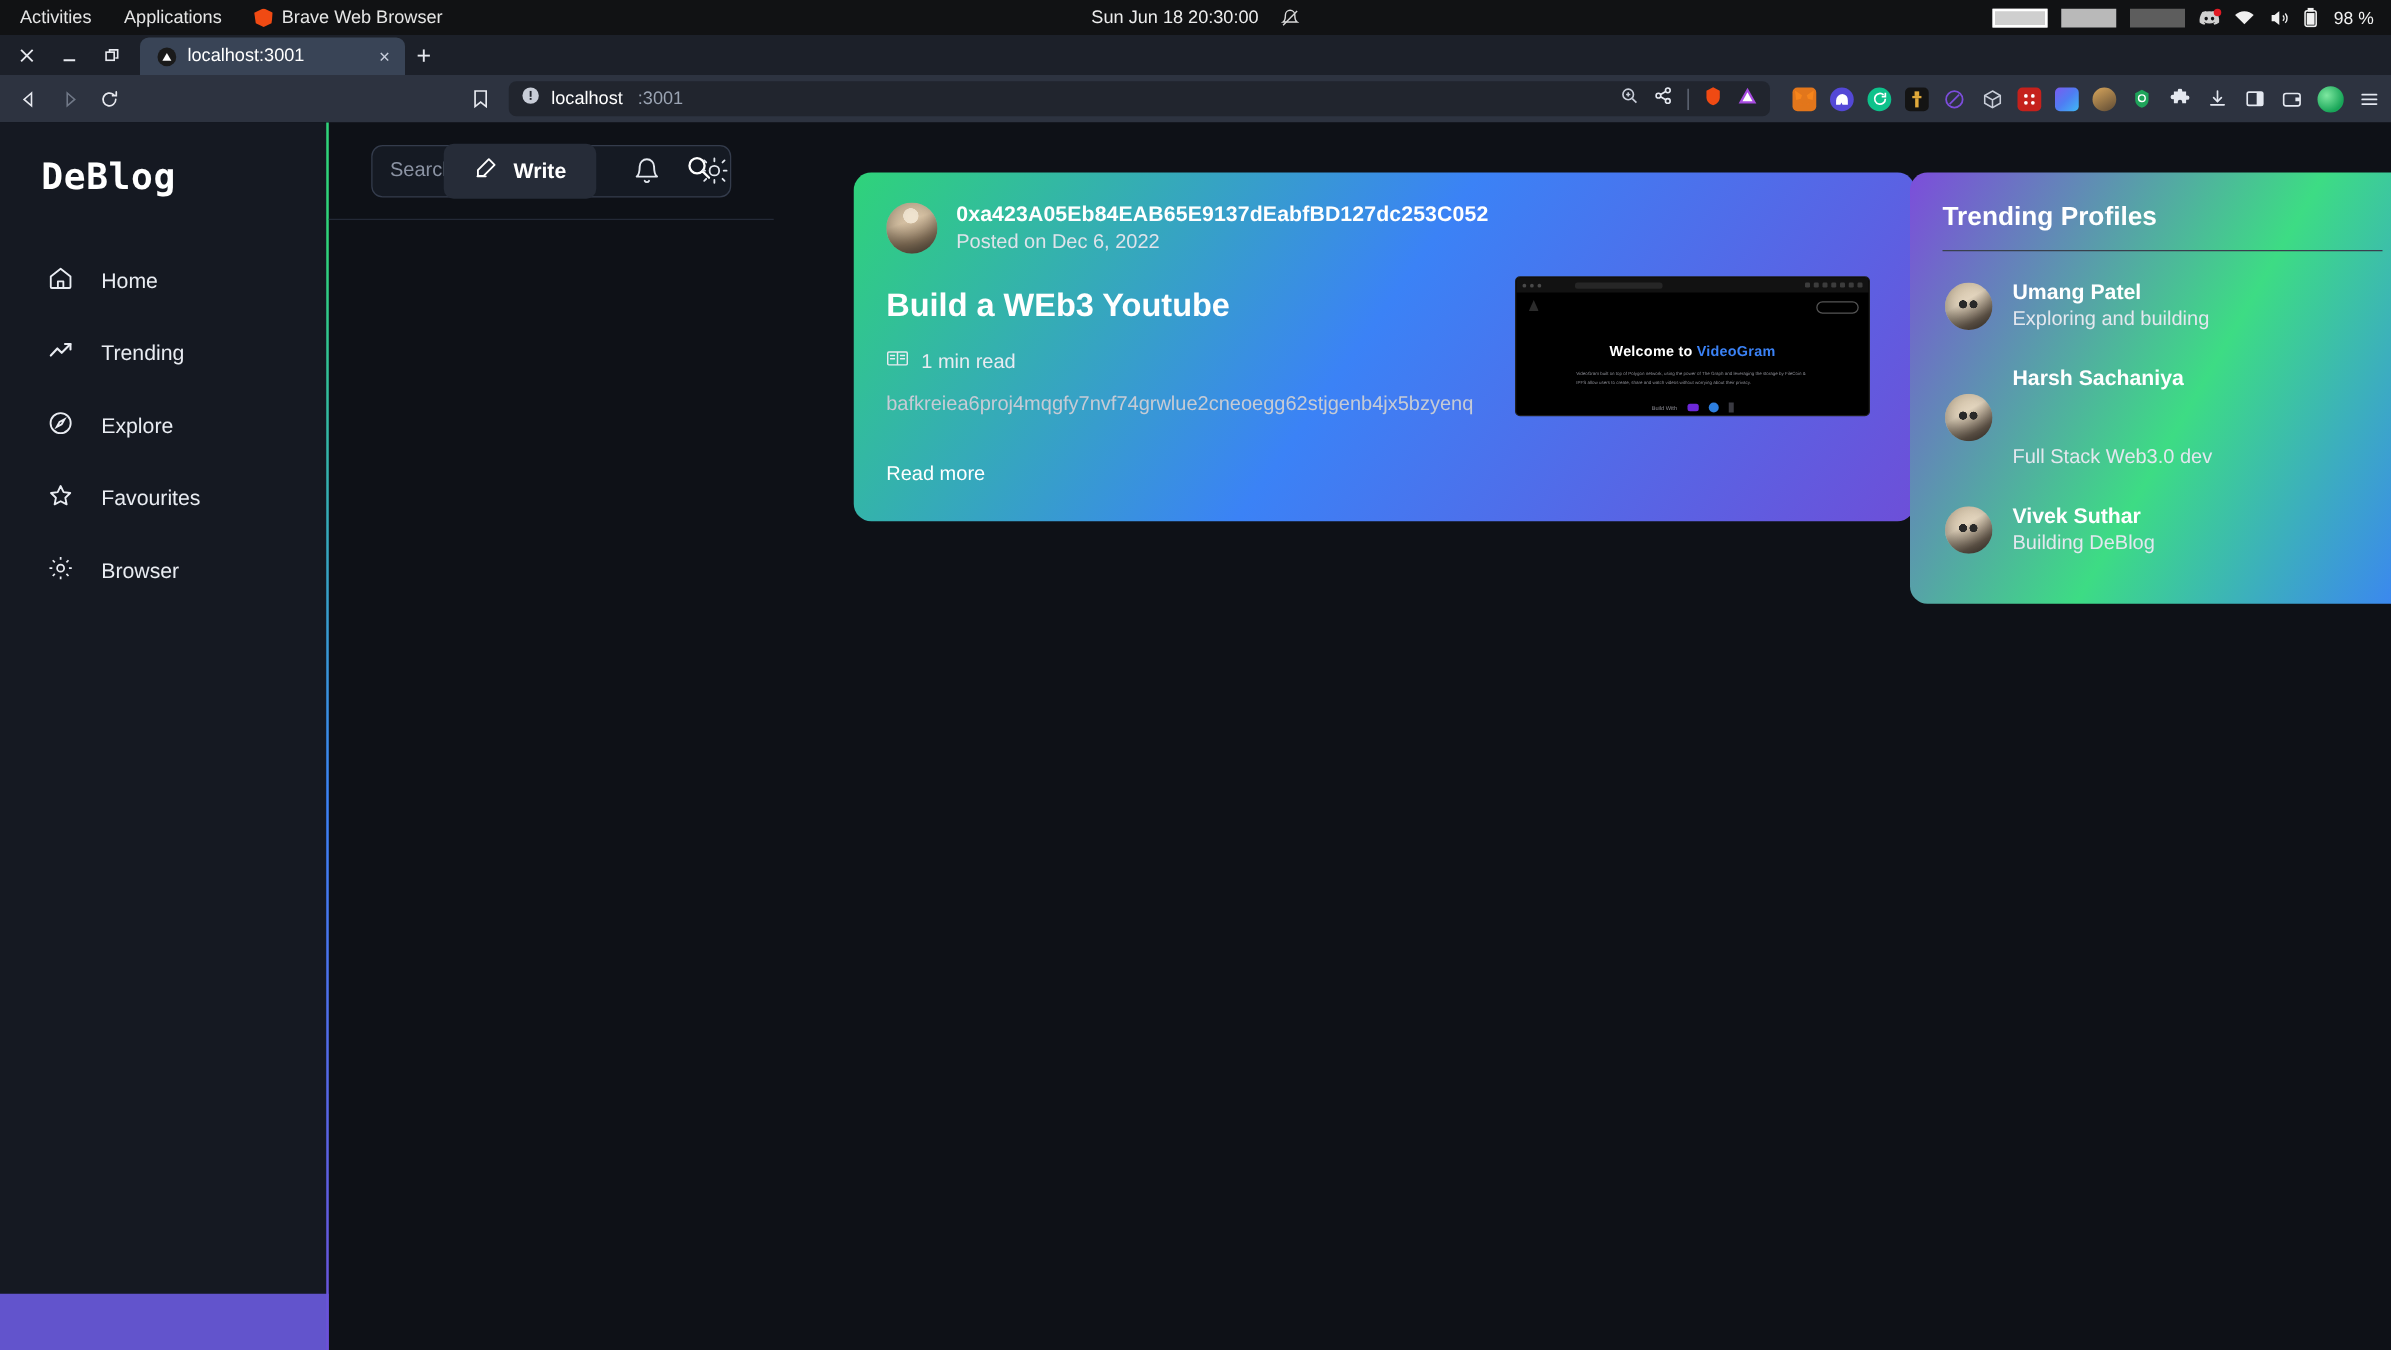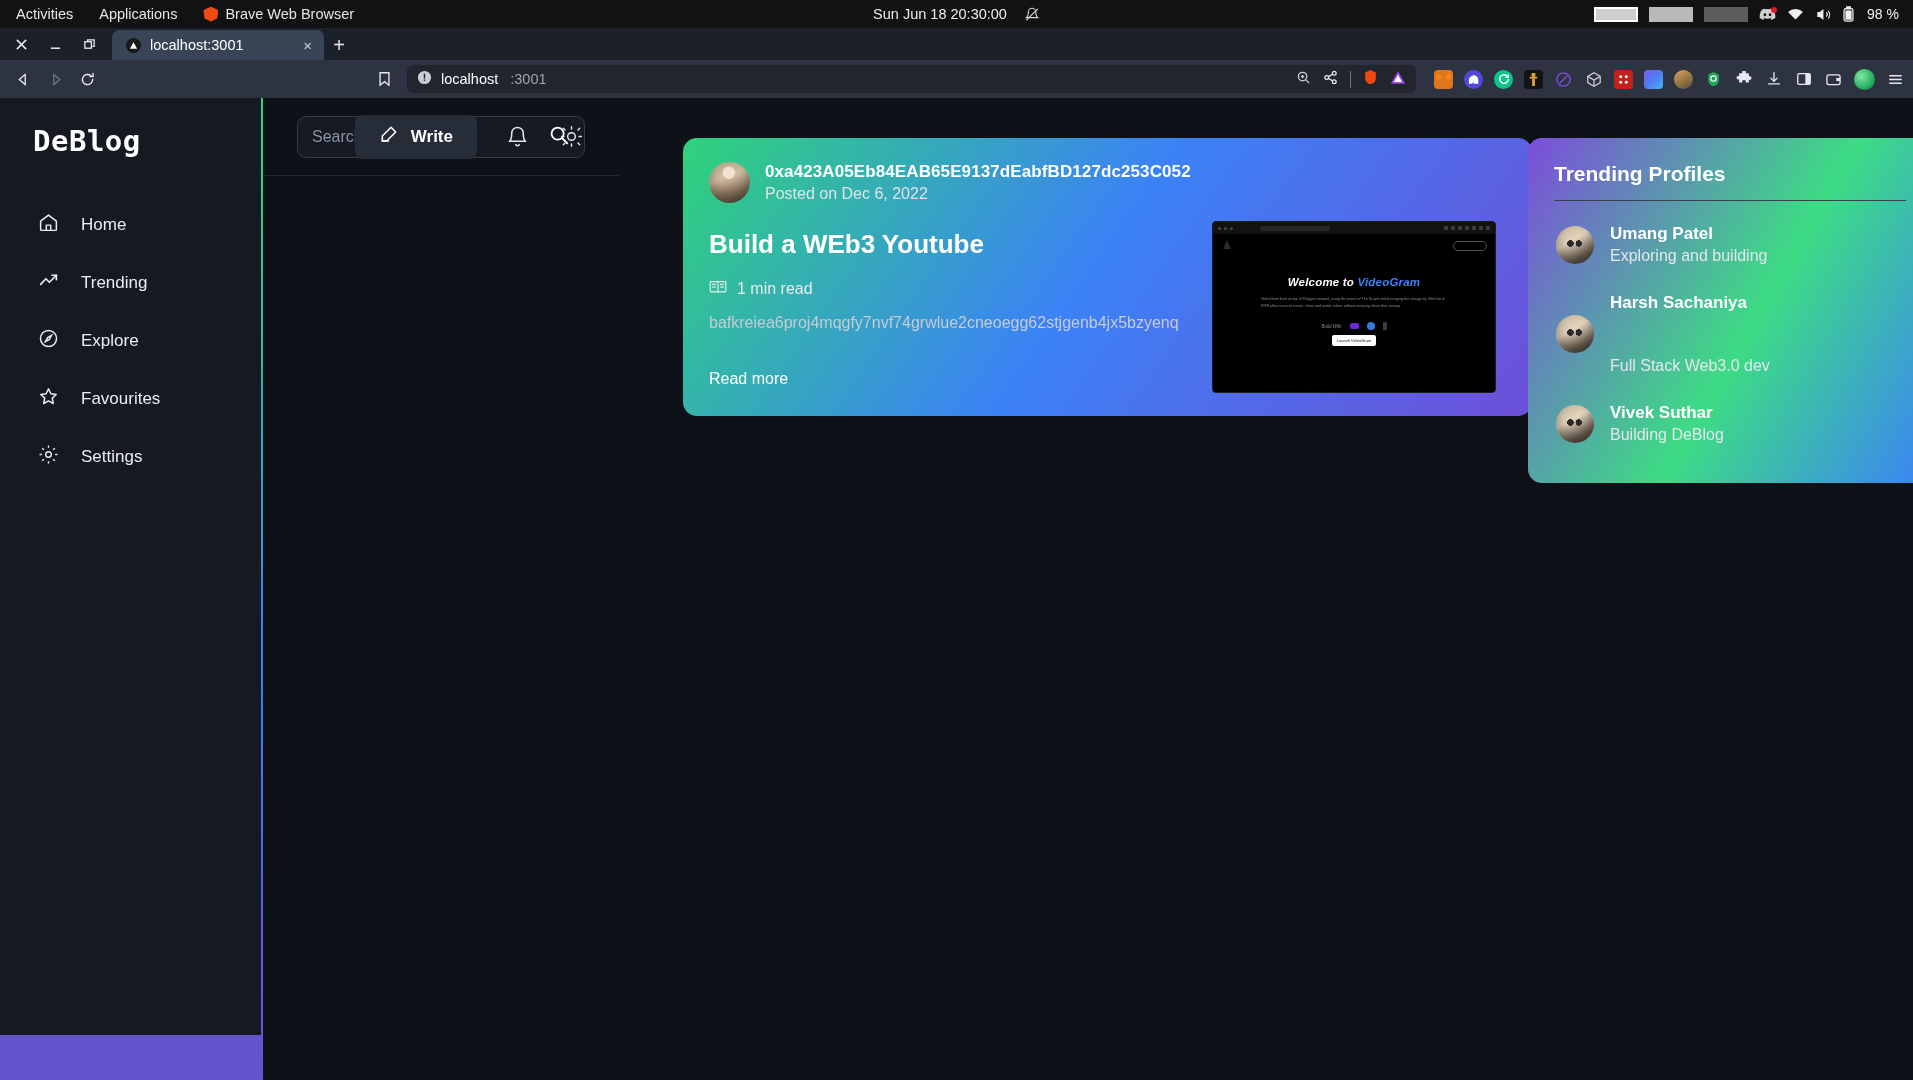--- a/index.html
+++ b/index.html
@@ -171,24 +171,23 @@
   .post-date { font-size: 16px; color: #dfe3ea; margin-top: 3px; }
   .post-body { display: flex; position: relative; }
   .post-left { flex: 1; min-width: 0; }
   .post-title { font-size: 26px; font-weight: bold; color: #ffffff; margin: 26px 0 0 0; }
   .read-meta { display: flex; align-items: center; gap: 10px; margin-top: 19px; color: #e8ebf1; font-size: 16px; }
   .post-cid { margin-top: 15px; font-size: 16px; color: #c6cbd5; white-space: nowrap; overflow: hidden; }
   .read-more { margin-top: 38px; font-size: 16px; color: #ffffff; }
 
   .thumb {
     position: absolute; right: 10px; top: 18px;
-    width: 284px; height: 172px; border-radius: 4px;
+    width: 284px; height: 112px; border-radius: 4px;
     background: #000000; overflow: hidden;
     border: 1px solid #1d1d1d;
-    font-style: italic;
   }
   .thumb .tb-bar { height: 12px; background: #121212; display:flex; align-items:center; gap:3px; padding: 0 5px; }
   .tb-dot { width: 3px; height: 3px; border-radius: 50%; background: #4a4a4a; }
   .tb-url { width: 70px; height: 5px; background: #262626; border-radius: 2px; margin-left: 24px; }
   .tb-icons { margin-left: auto; display:flex; gap: 3px; }
   .tb-icons i { width: 4px; height: 4px; background: #3c3c3c; border-radius: 1px; display:block; }
   .thumb-inner { position: relative; height: calc(100% - 12px); }
   .tb-connect {
     position: absolute; right: 8px; top: 7px; width: 34px; height: 10px;
     border: 1px solid #555; border-radius: 5px;
@@ -523,21 +522,21 @@
         </span>
         <span>Favourites</span>
       </div>
       <div class="nav-item">
         <span>
           <svg width="21" height="21" viewBox="0 0 24 24" fill="none" stroke="#e9ecf2" stroke-width="1.6">
               <circle cx="12" cy="12" r="3.2"></circle>
               <path d="M12 1.8v2.6M12 19.6v2.6M4.8 4.8l1.9 1.9M17.3 17.3l1.9 1.9M1.8 12h2.6M19.6 12h2.6M4.8 19.2l1.9-1.9M17.3 6.7l1.9-1.9"></path>
             </svg>
         </span>
-        <span>Settings</span>
+        <span>Browser</span>
       </div>
     </div>
 
     <div class="sb-spacer"></div>
     <div class="purple-band"></div>
   </div>
 
   <div id="content">
 
     <div id="appheader">

